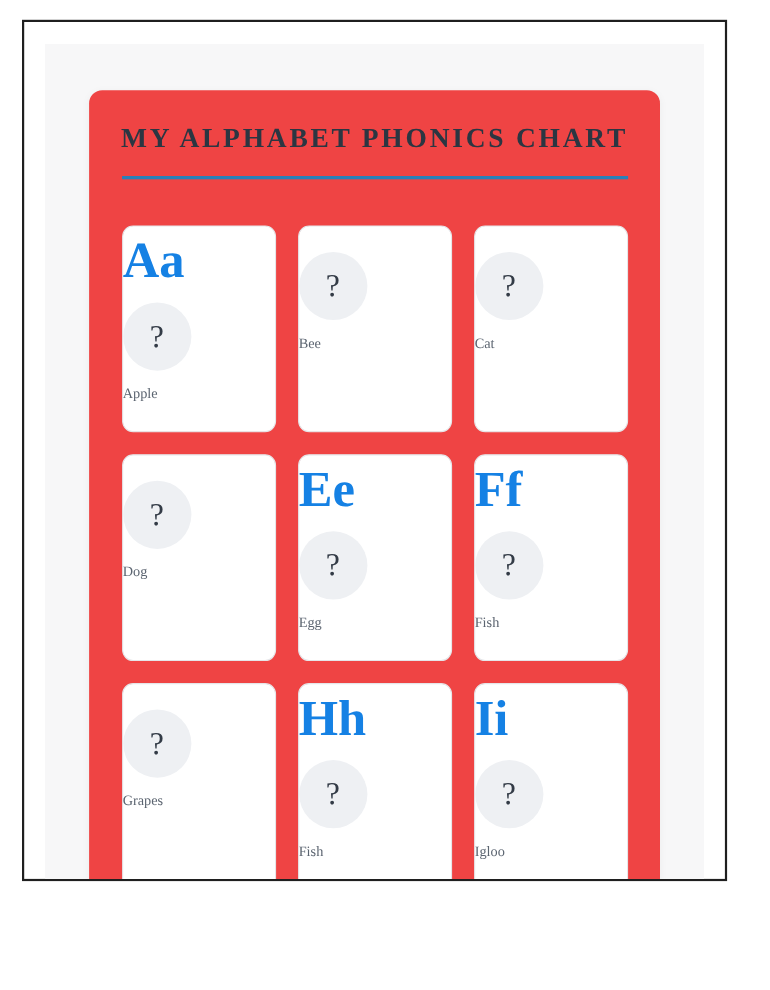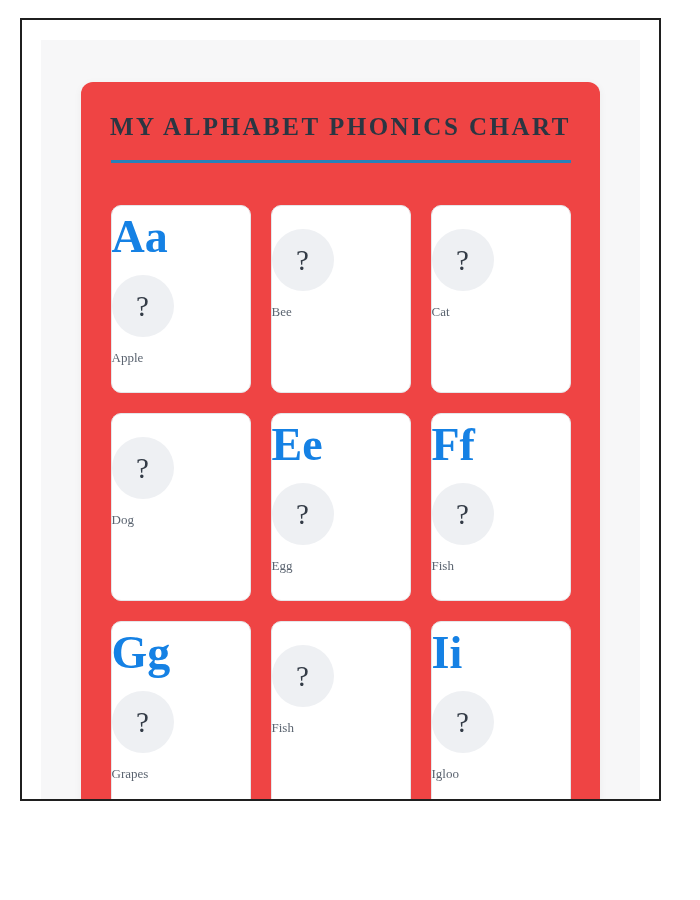--- a/index.html
+++ b/index.html
@@ -150,28 +150,28 @@
 
   <div class="phonics-card">
     <div class="letter-pair">Ff</div>
     <div class="question-circle">
       <span class="question-glyph">?</span>
     </div>
     <div class="word-label">Fish</div>
   </div>
 
   <div class="phonics-card">
-    <div class="letter-pair">Gg</div>
     <div class="question-circle">
       <span class="question-glyph">?</span>
     </div>
     <div class="word-label">Grapes</div>
   </div>
 
   <div class="phonics-card">
+    <div class="letter-pair">Hh</div>
     <div class="question-circle">
       <span class="question-glyph">?</span>
     </div>
     <div class="word-label">Fish</div>
   </div>
 
   <div class="phonics-card">
     <div class="letter-pair">Ii</div>
     <div class="question-circle">
       <span class="question-glyph">?</span>

